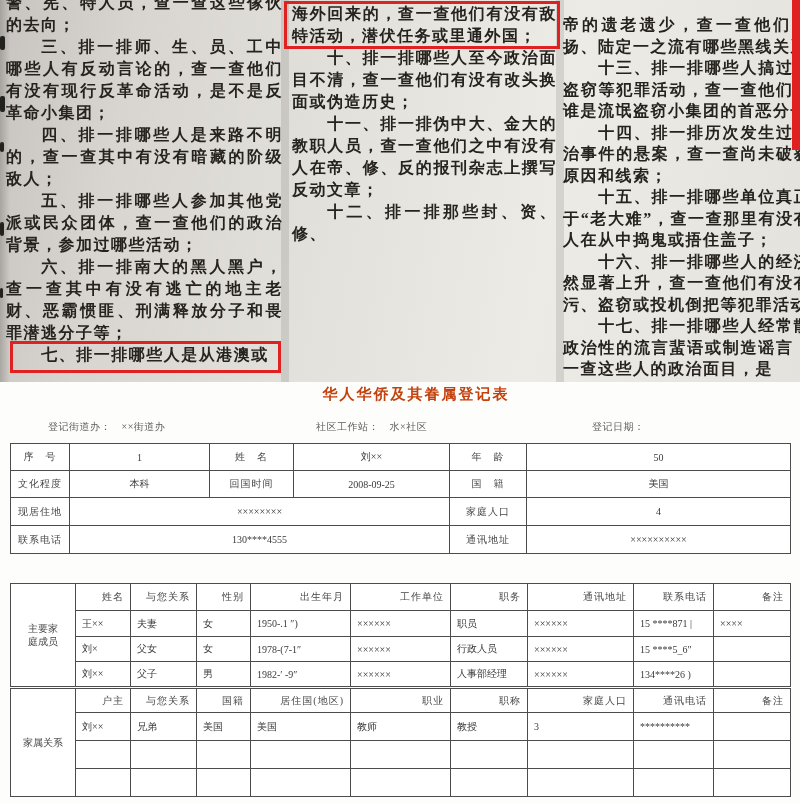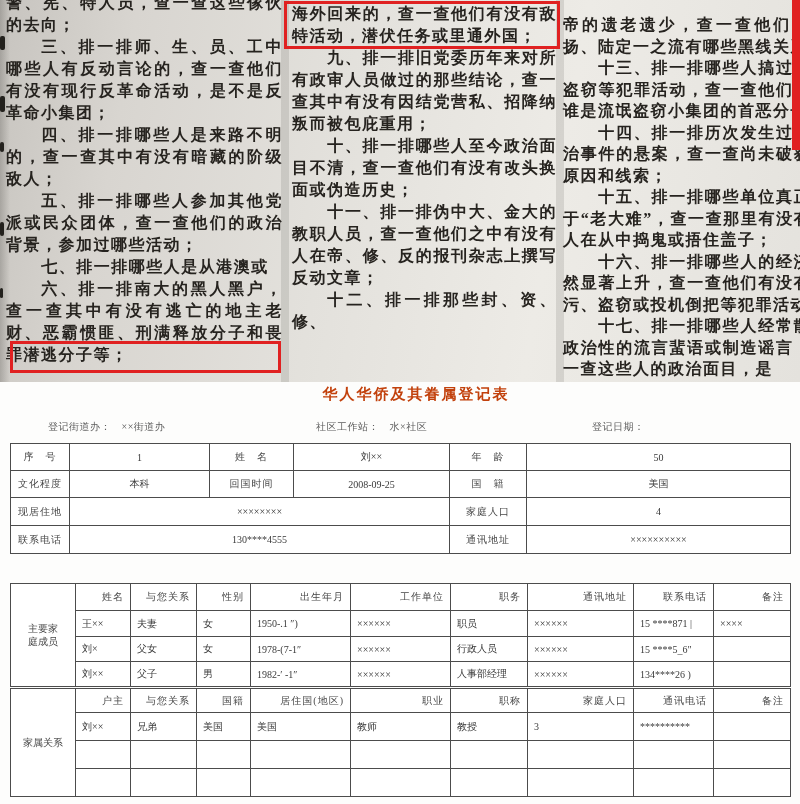--- a/index.html
+++ b/index.html
@@ -68,27 +68,26 @@
   <div class="smudge" style="left:0;top:96px;width:5px;height:16px;"></div>
   <div class="smudge" style="left:0;top:142px;width:4px;height:10px;"></div>
   <div class="smudge" style="left:0;top:222px;width:4px;height:14px;"></div>
   <div class="smudge" style="left:0;top:288px;width:3px;height:10px;"></div>
 
   <div class="scan-col" id="col1">
     <p class="para">警、宪、特人员，查一查这些傢伙的去向；</p>
     <p class="para ind">三、排一排师、生、员、工中哪些人有反动言论的，查一查他们有没有现行反革命活动，是不是反革命小集团；</p>
     <p class="para ind">四、排一排哪些人是来路不明的，查一查其中有没有暗藏的阶级敌人；</p>
     <p class="para ind">五、排一排哪些人参加其他党派或民众团体，查一查他们的政治背景，参加过哪些活动；</p>
+    <p class="para ind">六、排一排南大的黑人黑户，查一查其中有没有逃亡的地主老财、恶霸惯匪、刑满释放分子和畏罪潜逃分子等；</p>
     <p class="para ind">七、排一排哪些人是从港澳或</p>
-    <p class="para ind">六、排一排南大的黑人黑户，查一查其中有没有逃亡的地主老财、恶霸惯匪、刑满释放分子和畏罪潜逃分子等；</p>
   </div>
 
   <div class="scan-col" id="col2">
     <p class="para">海外回来的，查一查他们有没有敌特活动，潜伏任务或里通外国；</p>
-    <p class="para ind">九、排一排旧党委历年来对所有政审人员做过的那些结论，查一查其中有没有因结党营私、招降纳叛而被包庇重用；</p>
     <p class="para ind">十、排一排哪些人至今政治面目不清，查一查他们有没有改头换面或伪造历史；</p>
     <p class="para ind">十一、排一排伪中大、金大的教职人员，查一查他们之中有没有人在帝、修、反的报刊杂志上撰写反动文章；</p>
     <p class="para ind">十二、排一排那些封、资、修、</p>
   </div>
 
   <div class="scan-col" id="col3">
     <p class="para">帝的遗老遗少，查一查他们与周扬、陆定一之流有哪些黑线关系；</p>
     <p class="para ind">十三、排一排哪些人搞过流氓盗窃等犯罪活动，查一查他们之中谁是流氓盗窃小集团的首恶分子；</p>
     <p class="para ind">十四、排一排历次发生过的政治事件的悬案，查一查尚未破获的原因和线索；</p>
     <p class="para ind">十五、排一排哪些单位真正属于“老大难”，查一查那里有没有敌人在从中捣鬼或捂住盖子；</p>
@@ -193,21 +192,21 @@
     <td>××××××</td>
     <td>行政人员</td>
     <td>××××××</td>
     <td>15 ****5_6″</td>
     <td></td>
   </tr>
   <tr style="height:25px">
     <td>刘××</td>
     <td>父子</td>
     <td>男</td>
-    <td>1982-′ -1″</td>
+    <td>1982-′ -9″</td>
     <td>××××××</td>
     <td>人事部经理</td>
     <td>××××××</td>
     <td>134****26 )</td>
     <td></td>
   </tr>
 </tbody>
   </table>
 
 <table class="tbl" id="tableC">

